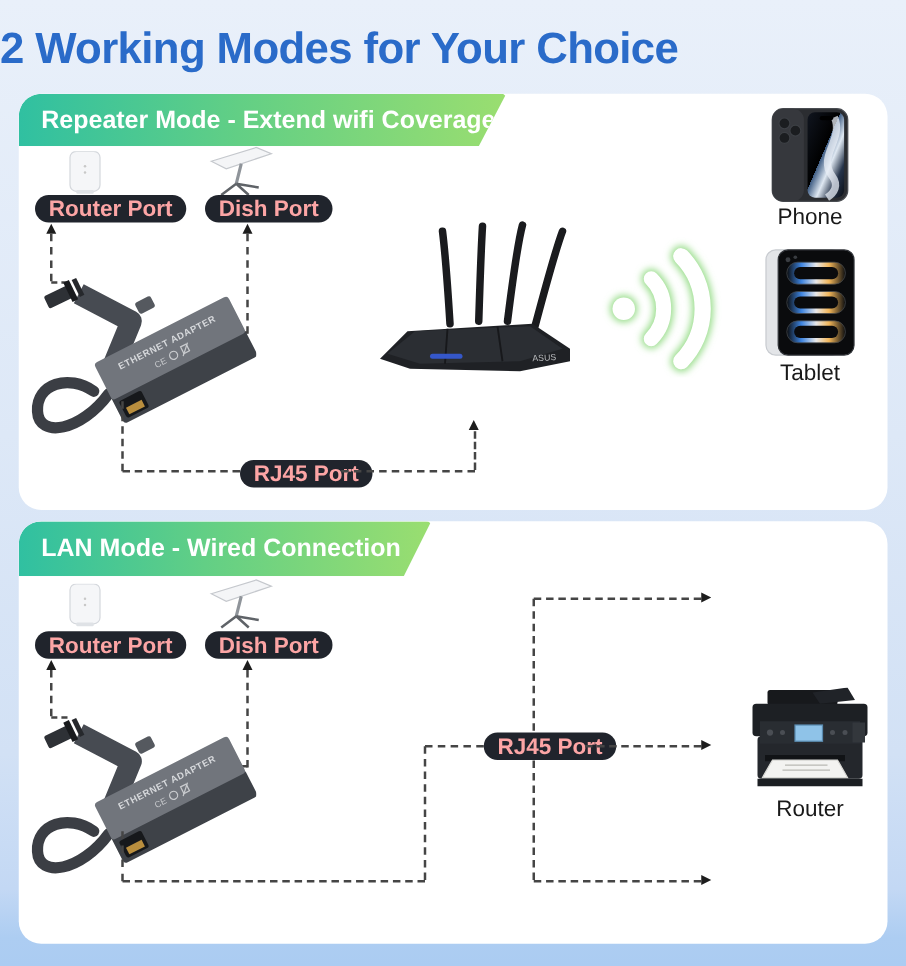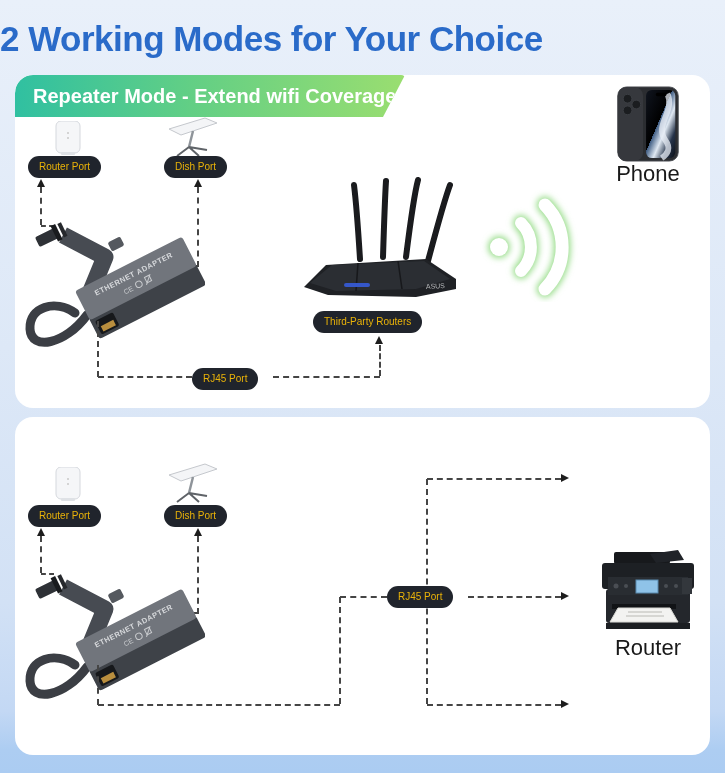--- a/index.html
+++ b/index.html
@@ -10,30 +10,30 @@
     font-size:35px;font-weight:bold;color:#2a6bc9;letter-spacing:-.5px;}
   .panel{position:absolute;left:15px;width:695px;background:#fff;border-radius:18px;overflow:hidden;}
   #panel1{top:75px;height:333px;}
   #panel2{top:417px;height:338px;}
   .banner{position:absolute;left:0;top:0;height:42px;line-height:42px;padding-left:18px;box-sizing:border-box;
     color:#fff;font-size:20px;font-weight:bold;
     background:linear-gradient(90deg,#30c0a1 0%,#62cf85 45%,#9ade70 100%);
     border-radius:18px 4px 0 0;
     clip-path:polygon(0 0,100% 0,calc(100% - 22px) 100%,0 100%);}
   #banner2{height:44px;line-height:44px;}
-  .pill{position:absolute;background:#20242c;color:#eab308;font-size:10px;font-weight:normal;
+  .pill{position:absolute;background:#20242c;color:#fca5a5;font-size:18px;font-weight:bold;
     line-height:16px;padding:3px 11px;border-radius:14px;white-space:nowrap;}
   .dh{position:absolute;border-top:2px dashed #454545;height:0;}
   .dv{position:absolute;border-left:2px dashed #454545;width:0;}
   .arr-up{position:absolute;width:0;height:0;border-left:4px solid transparent;
     border-right:4px solid transparent;border-bottom:8px solid #1d1d1d;}
   .arr-right{position:absolute;width:0;height:0;border-top:4px solid transparent;
     border-bottom:4px solid transparent;border-left:8px solid #1d1d1d;}
   .device{position:absolute;width:120px;display:flex;flex-direction:column;align-items:center;gap:2px;}
-  .device .dlabel{font-size:22px;color:#191919;line-height:19px;}
+  .device .dlabel{font-size:18px;color:#191919;line-height:19px;}
   .img{position:absolute;}
 </style>
 </head>
 <body>
 
 <svg width="0" height="0" style="position:absolute">
   <defs>
     <filter id="wg" x="-50%" y="-50%" width="200%" height="200%">
         <feGaussianBlur stdDeviation="3"></feGaussianBlur>
       </filter>
@@ -128,21 +128,20 @@
       </g>
     </svg>
 
     <div class="dv" style="left:82px;top:246px;height:56px"></div>
     <div class="dh" style="left:83px;top:301px;width:94px"></div>
     <div class="pill" style="left:177px;top:293px">RJ45 Port</div>
     <div class="dh" style="left:258px;top:301px;width:107px"></div>
     <div class="dv" style="left:364px;top:270px;height:31px"></div>
     <div class="arr-up" style="left:360px;top:261px"></div>
 
-    <div class="pill" style="left:298px;top:236px">Third-Party Routers</div>
 
     <svg class="img" style="left:283px;top:100px" width="165" height="130" viewBox="0 0 165 130">
       <g stroke="#1a1b1e" stroke-width="6" stroke-linecap="round" fill="none">
         <path d="M62,84 C60,52 58,26 56,10"></path>
         <path d="M85,82 C86,50 87,22 88,6"></path>
         <path d="M108,82 C112,50 116,20 120,5"></path>
         <path d="M130,86 C138,56 146,26 152,10"></path>
       </g>
       <polygon points="6,112 28,90 128,84 158,104 158,114 118,122 30,120" fill="#1f2125"></polygon>
       <polygon points="12,108 34,90 126,86 152,104 118,114 38,116" fill="#2b2e33"></polygon>
@@ -168,23 +167,39 @@
         <rect x="1" y="1" width="26" height="76" rx="9" fill="#36383d"></rect>
         <circle cx="11" cy="13" r="4.5" fill="#1b1d20" stroke="#3c3f44"></circle>
         <circle cx="11" cy="25" r="4.5" fill="#1b1d20" stroke="#3c3f44"></circle>
         <circle cx="20" cy="19" r="4.5" fill="#1b1d20" stroke="#3c3f44"></circle>
         <rect x="30" y="4" width="30" height="70" rx="6" fill="url(#phg)"></rect>
         <path d="M52,8 C60,26 38,40 50,56 C56,64 52,70 46,74" stroke="#e8eef5" stroke-width="6" fill="none" opacity="0.75"></path>
         <rect x="40" y="7" width="11" height="3.5" rx="1.75" fill="#000"></rect>
       </svg>
       <div class="dlabel">Phone</div>
     </div>
+    <div class="device" style="left:573px;top:122px">
+      <svg width="76" height="90" viewBox="0 0 76 92">
+        <rect x="2" y="3" width="62" height="86" rx="8" fill="#e3e5e8" stroke="#c8cbd0"></rect>
+        <rect x="12" y="3" width="62" height="86" rx="8" fill="#0a0b0d" stroke="#303338"></rect>
+        <circle cx="20" cy="11" r="2" fill="#3a3d42"></circle>
+          <circle cx="26" cy="9" r="1.5" fill="#3a3d42"></circle>
+        <rect x="19" y="13" width="48" height="18" rx="9" fill="url(#tbg)" stroke="#45484d" stroke-width="0.6"></rect>
+        <rect x="19" y="37" width="48" height="18" rx="9" fill="url(#tbg)" stroke="#45484d" stroke-width="0.6"></rect>
+        <rect x="19" y="61" width="48" height="18" rx="9" fill="url(#tbg)" stroke="#45484d" stroke-width="0.6"></rect>
+        <rect x="25" y="17" width="36" height="10" rx="5" fill="#0a0b0d"></rect>
+        <rect x="25" y="41" width="36" height="10" rx="5" fill="#0a0b0d"></rect>
+        <rect x="25" y="65" width="36" height="10" rx="5" fill="#0a0b0d"></rect>
+      </svg>
+      <div class="dlabel">Tablet</div>
+    </div>
   </div>
 
   <div class="panel" id="panel2">
+    <div class="banner" id="banner2" style="width:330px">LAN Mode - Wired Connection</div>
 
     <svg class="img" style="left:38px;top:50px" width="30" height="36" viewBox="0 0 30 36">
       <rect x="3" y="0" width="24" height="32" rx="5" fill="#f5f6f8" stroke="#d5d8dd"></rect>
       <circle cx="15" cy="12" r="1" fill="#c8c8c8"></circle>
         <circle cx="15" cy="17" r="1" fill="#c8c8c8"></circle>
       <rect x="8" y="31" width="14" height="3" rx="1" fill="#dfe2e6"></rect>
     </svg>
     <svg class="img" style="left:150px;top:46px" width="58" height="42" viewBox="0 0 58 42">
       <polygon points="4,12 40,1 52,6 16,18" fill="#f4f5f7" stroke="#c5c8cd"></polygon>
       <path d="M28,14 L24,30" stroke="#8f949a" stroke-width="2.5" fill="none"></path>

